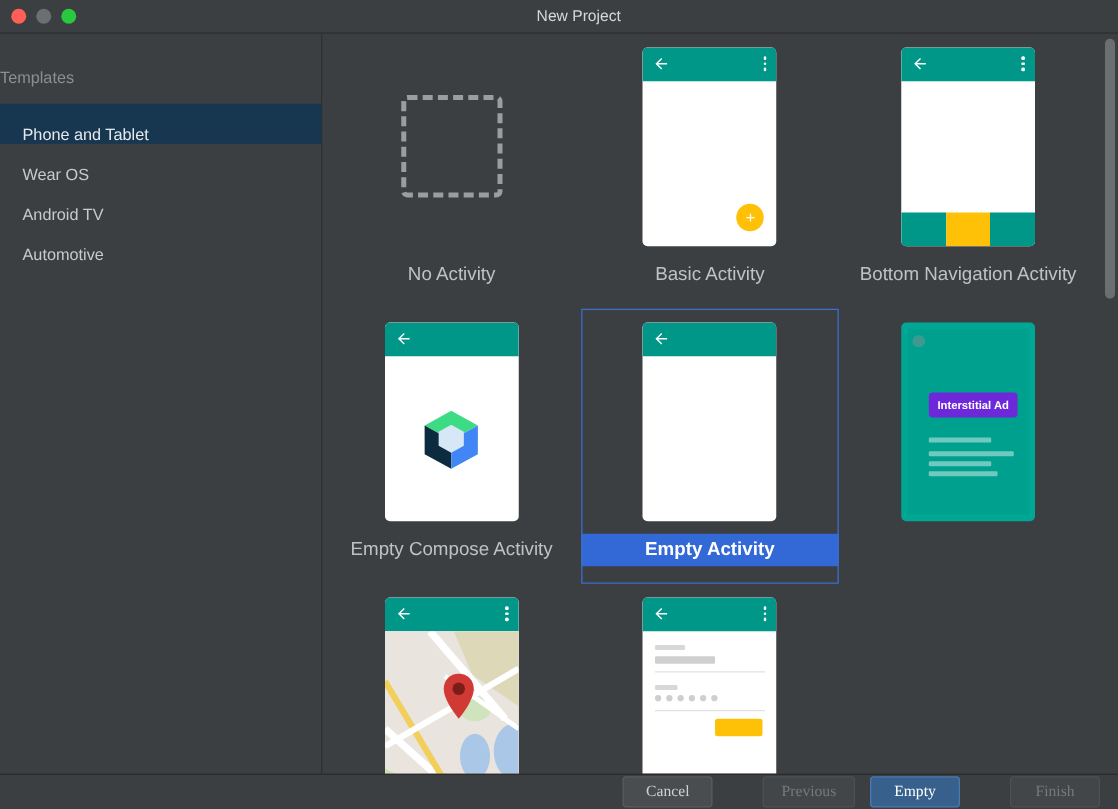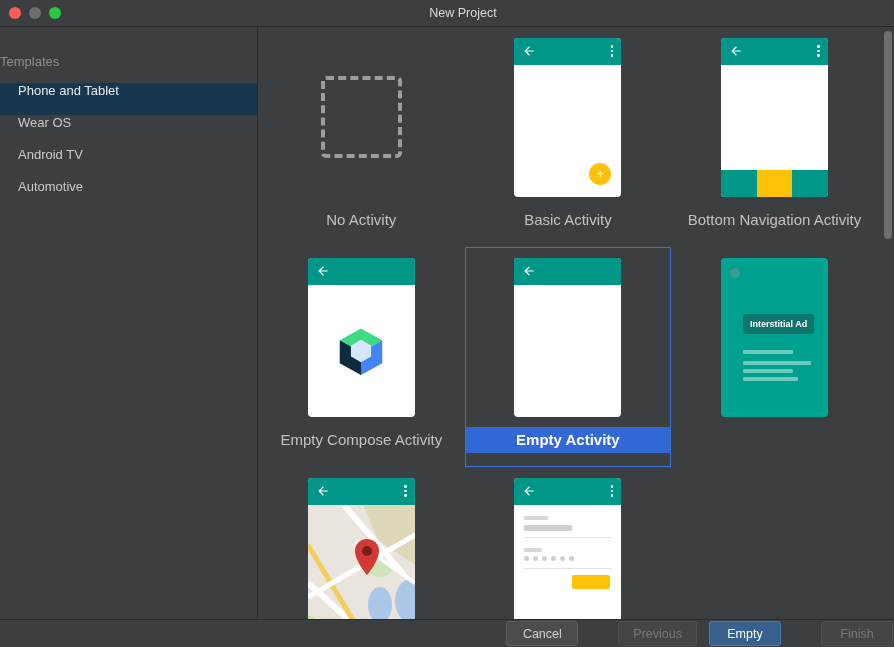--- a/index.html
+++ b/index.html
@@ -36,21 +36,21 @@
     width: 258px; height: 592px;
     background: #3c3f41;
     border-right: 1px solid #2b2b2b;
     padding-top: 12px;
   }
   .side-header {
     height: 44px; display: flex; align-items: center;
     font-size: 13px; color: #8b8f92;
   }
   .side-item {
-    height: 32px; display: flex; align-items: flex-start;
+    height: 32px; display: flex; align-items: flex-end;
     padding-left: 18px; font-size: 13px; color: #c8cbcd;
     cursor: default;
   }
   .side-item.selected { background: #17364f; color: #e6eaee; }
 
   
   .panel {
     position: relative;
     width: 636px; height: 592px;
     background: #3c3f41;
@@ -143,21 +143,21 @@
     justify-content: space-around; z-index: 1;
   }
   .fs-navbar i { width: 5px; height: 5px; border-radius: 50%; background: #6d7173; display:block; }
 
   
   .phone.ads { background: #00a794; }
   .ads-inner { position: absolute; inset: 5px; background: #00a08e; }
   .ads-dot { position: absolute; left: 9px; top: 10px; width: 10px; height: 10px; border-radius: 50%; background: #3c9a90; }
   .ads-badge {
     position: absolute; left: 22px; top: 56px;
-    background: #0f766e; color: #ffffff;
+    background: #6d28d9; color: #ffffff;
     font-size: 9px; font-weight: bold;
     padding: 5px 7px; border-radius: 3px; white-space: nowrap;
   }
   .ads-line { position: absolute; height: 4px; background: #6fc9bf; border-radius: 1px; }
 
   
   .map-area { position: absolute; top: 27px; left: 0; right: 0; bottom: 0; overflow: hidden; background: #e8e3dc; }
 
   
   .lg-field-lbl { position: absolute; height: 4px; background: #d8d8d8; border-radius: 1px; }
@@ -178,21 +178,21 @@
     background: #6b6f71; border-radius: 4px;
   }
 
   
   .footer {
     position: absolute; left: 0; bottom: 0;
     width: 894px; height: 28px;
     background: #3c3f41;
     border-top: 1px solid #2b2b2b;
     display: flex; align-items: center; justify-content: flex-end;
-    padding-right: 1px; gap: 12px;
+    padding-right: 14px; gap: 12px; font-family: Liberation Serif, serif;
   }
   .btn {
     min-width: 72px; height: 25px;
     border-radius: 3px; font-size: 12.5px;
     display: flex; align-items: center; justify-content: center;
     padding: 0 14px;
     border: 1px solid #5a5d5f; background: #4a4d4f; color: #cfd2d4;
     cursor: default;
   }
   .btn.disabled { color: #76797b; background: #434648; border-color: #4e5153; margin-left: 28px; }

